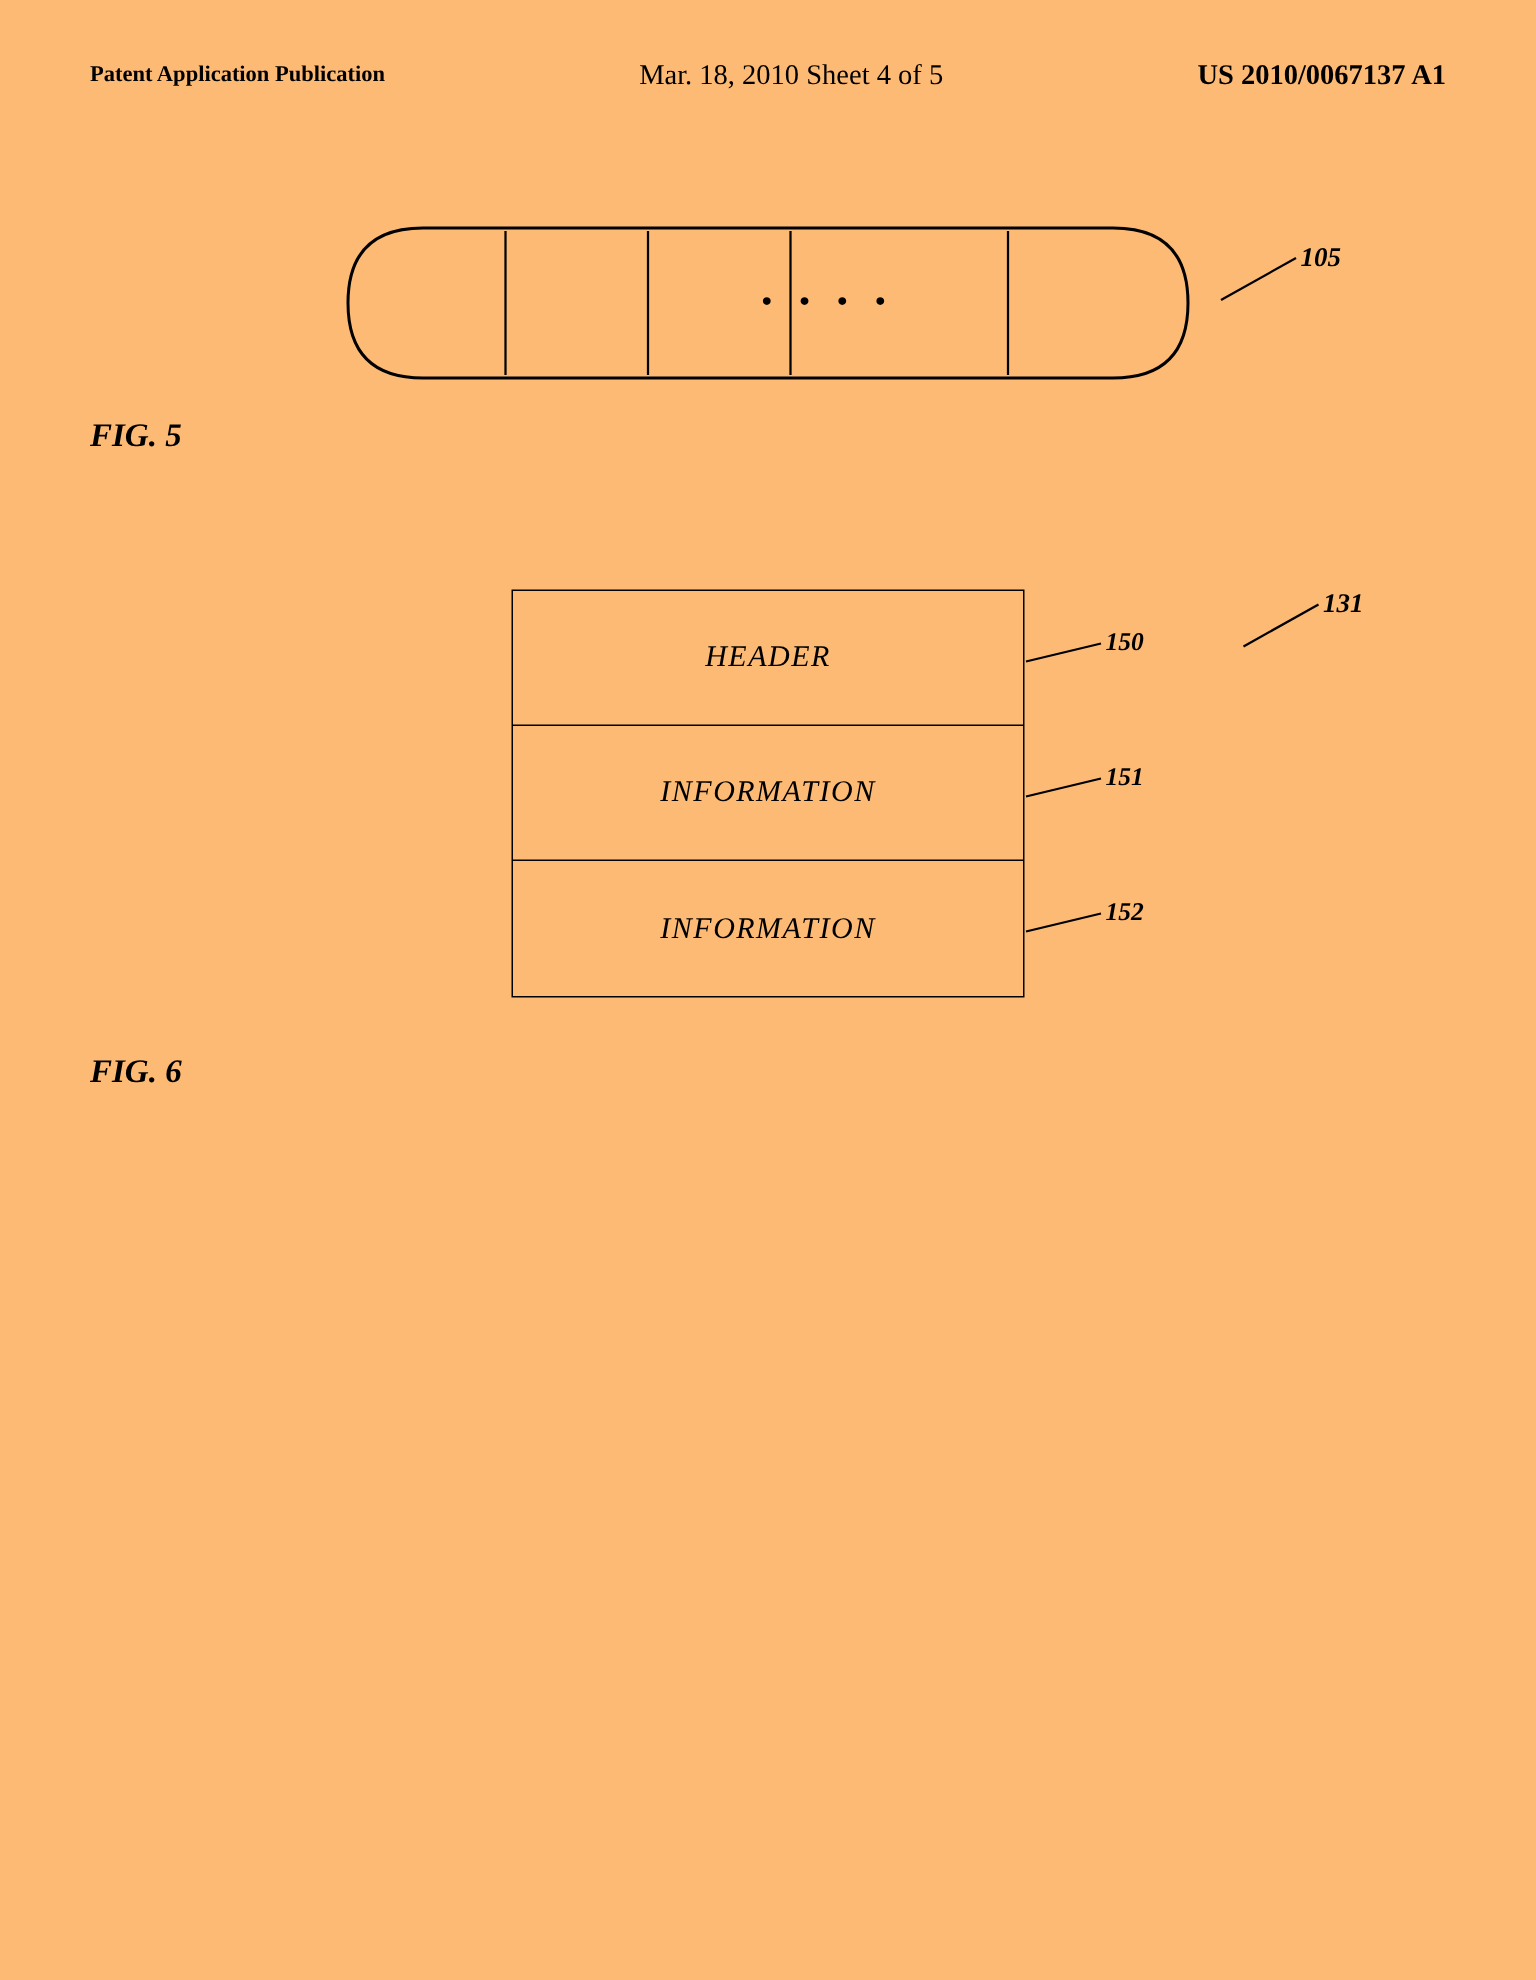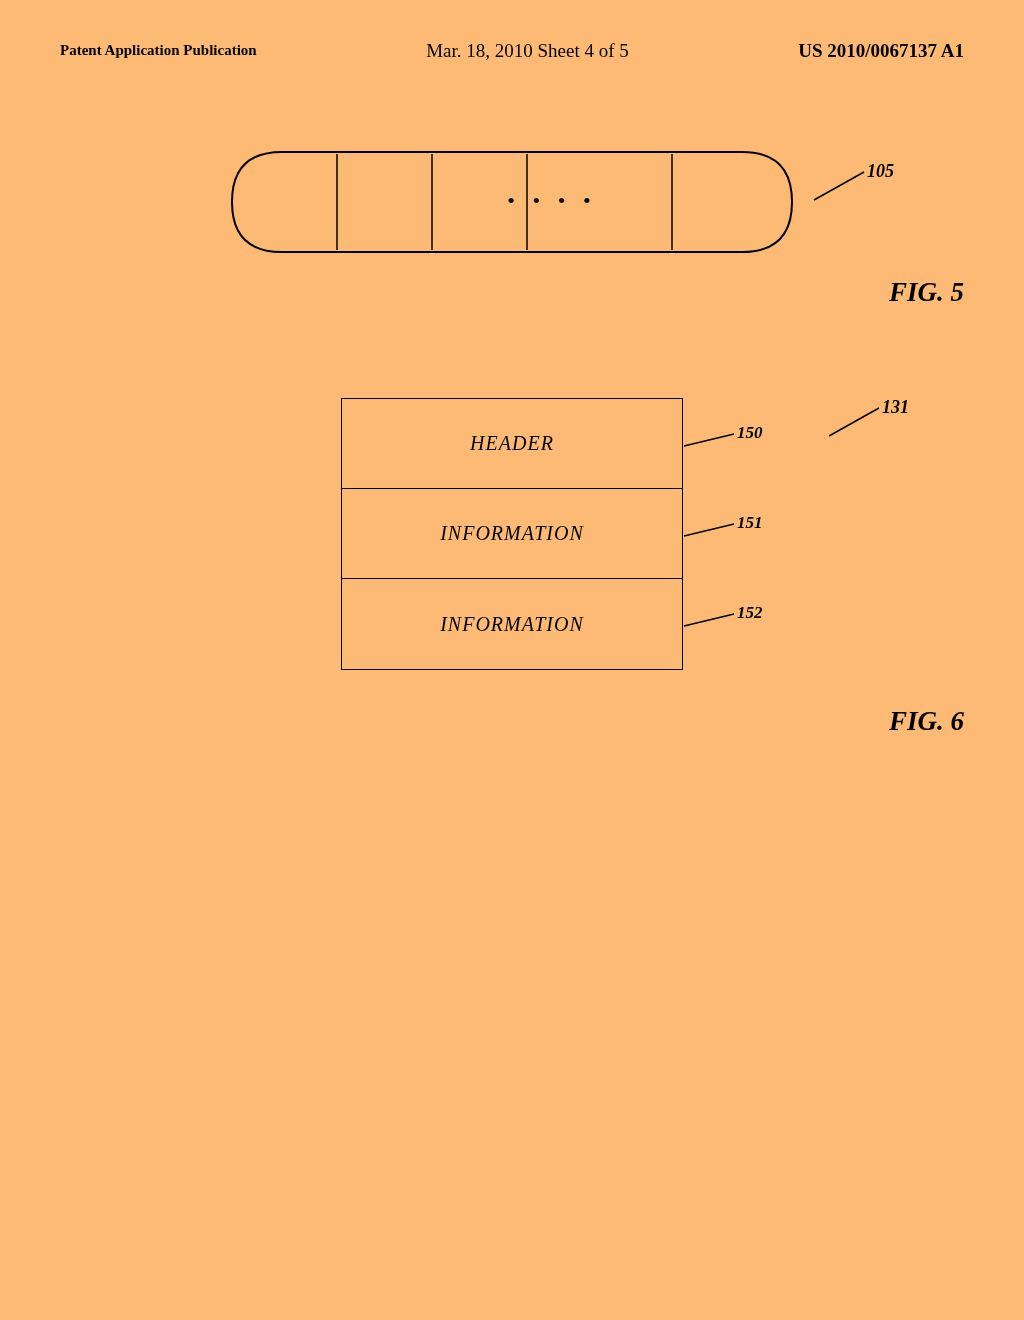--- a/index.html
+++ b/index.html
@@ -51,24 +51,24 @@
     }
 
     
     .fig5-section {
       position: relative;
       margin-bottom: 80px;
       padding-top: 20px;
     }
 
     .fig-label {
-      text-align: right;
+      text-align: left;
       font-weight: bold;
       font-style: italic;
-      font-size: 27px;
+      font-size: 22px;
       margin-top: 20px;
     }
 
     
     .fig6-section {
       position: relative;
       margin-top: 60px;
     }
 
     .fig6-row-text {

